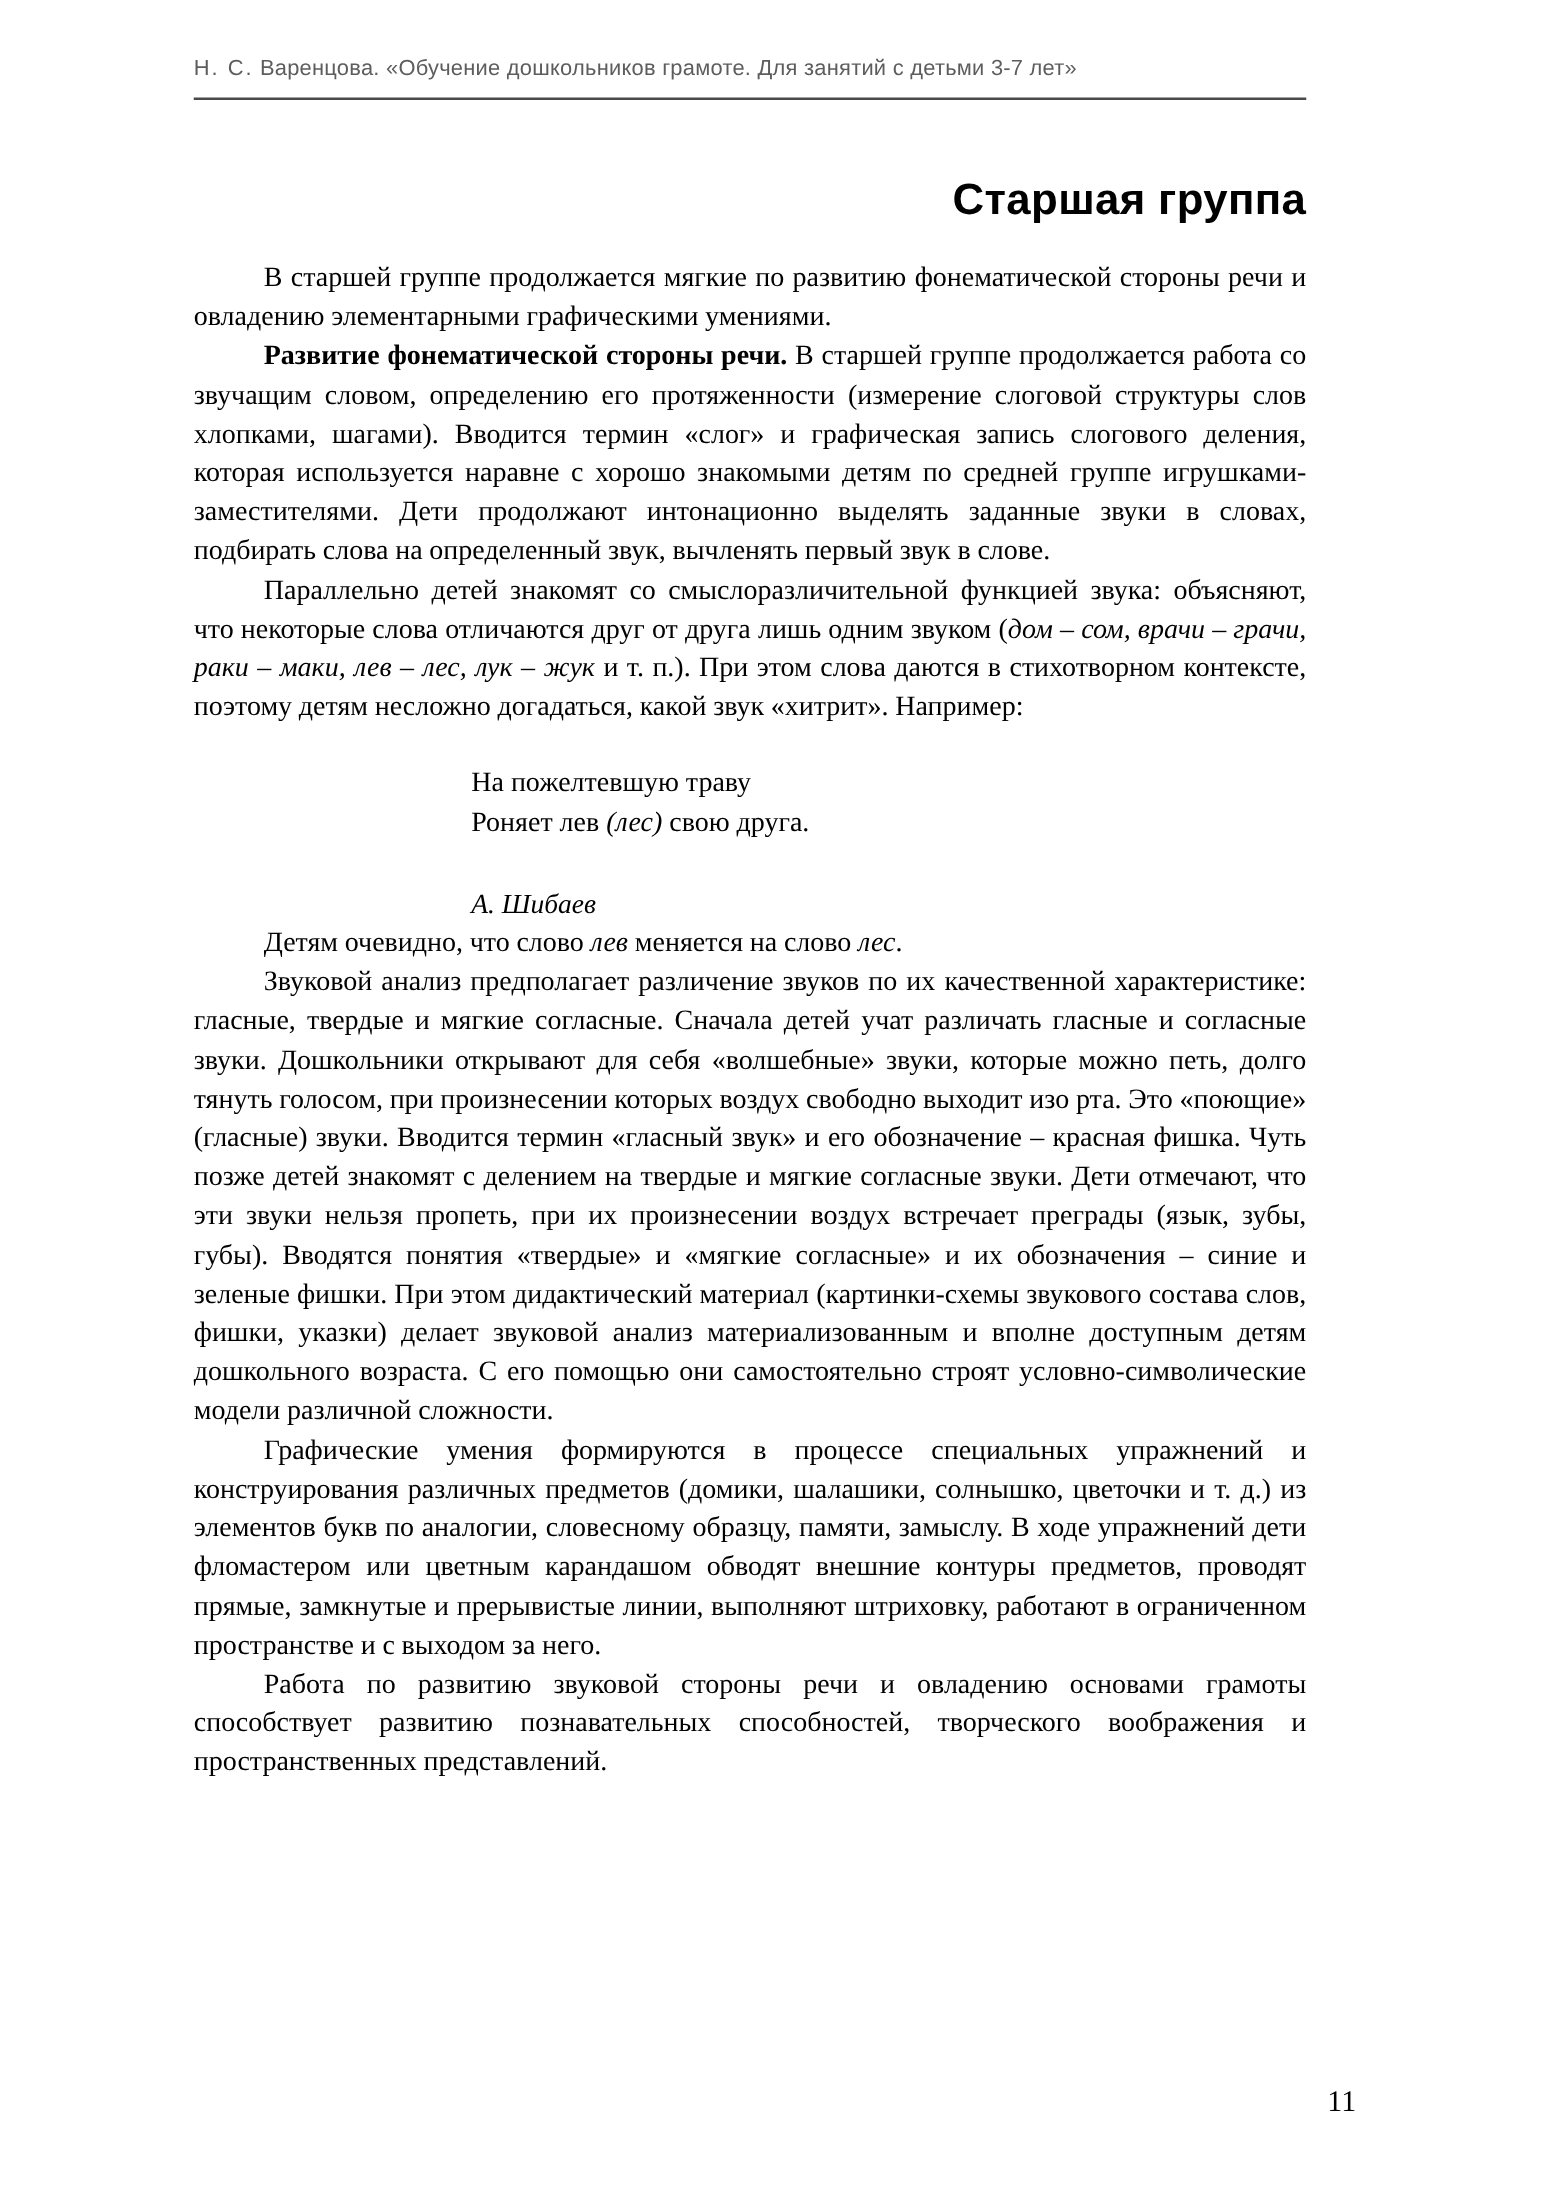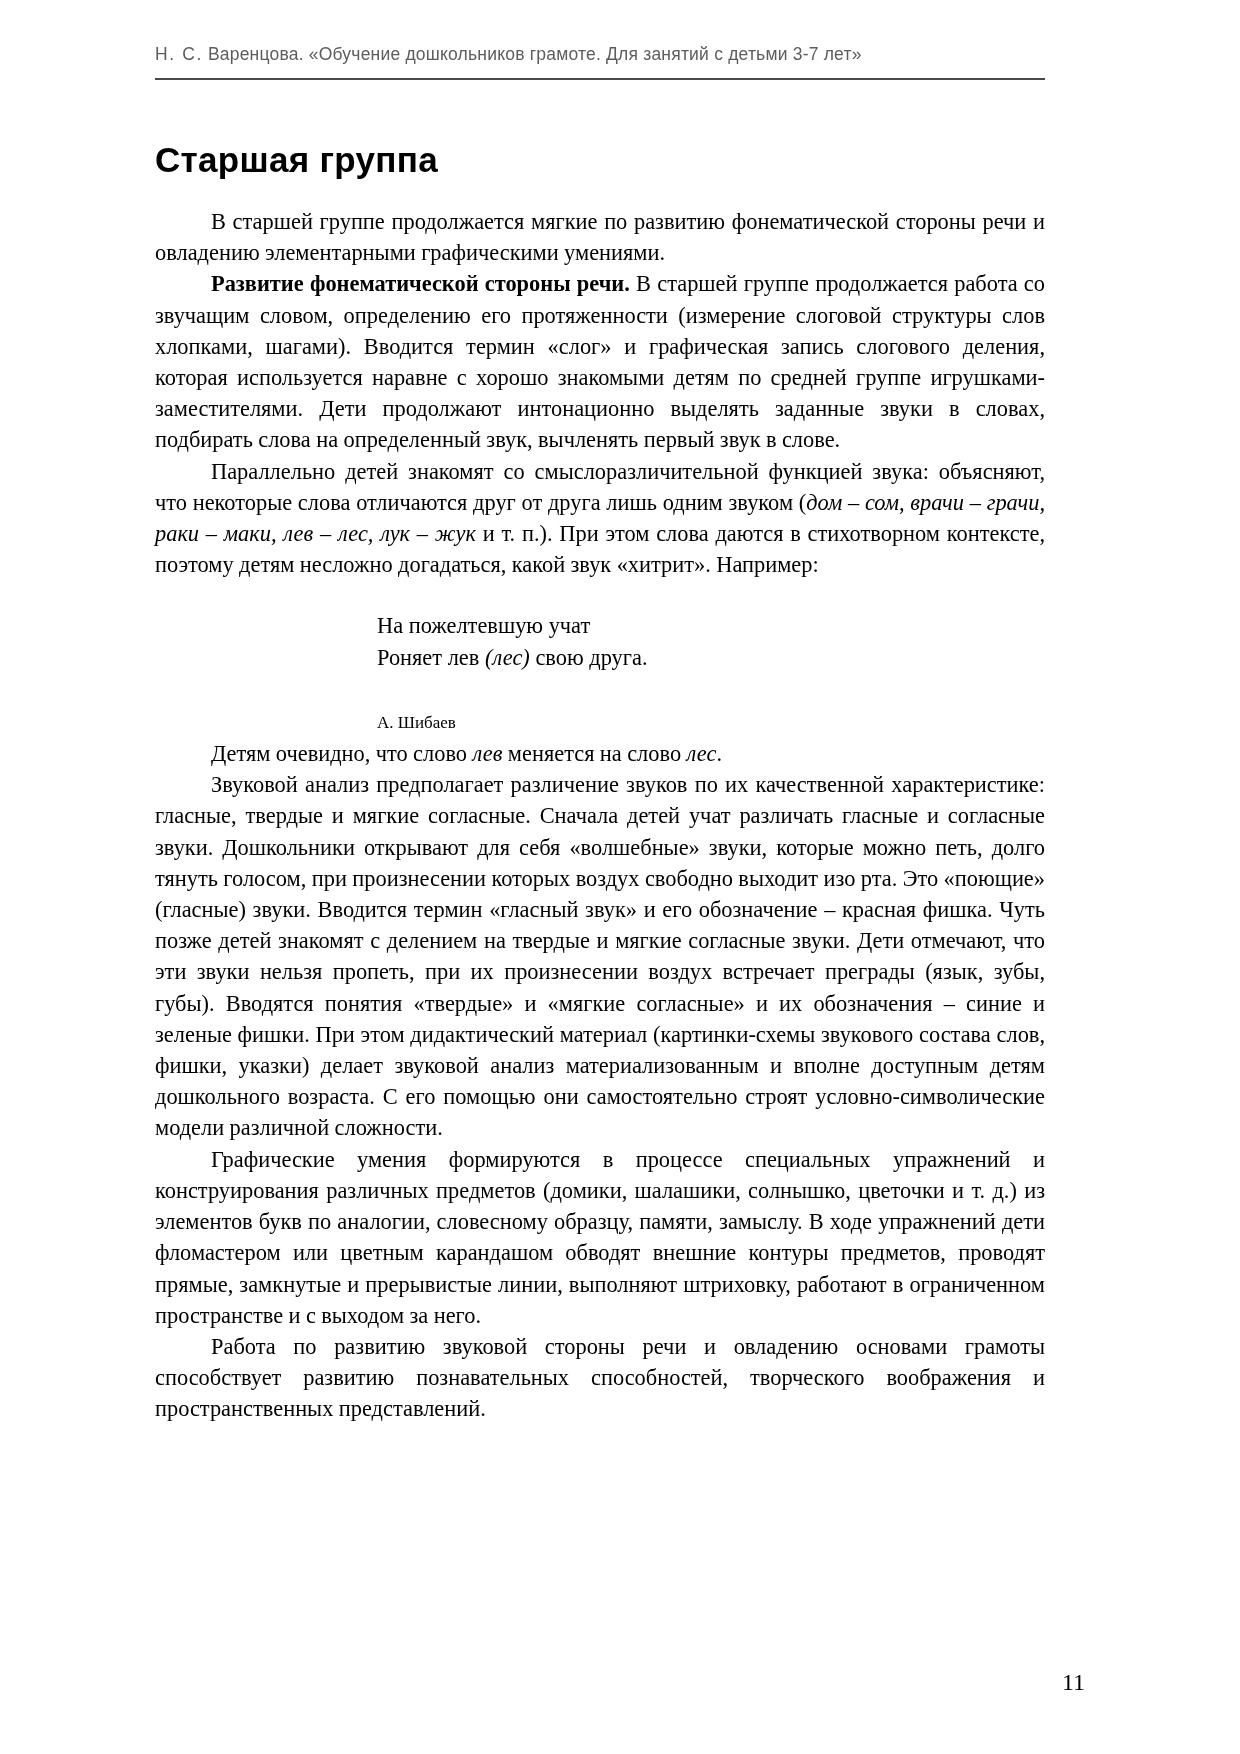--- a/index.html
+++ b/index.html
@@ -45,21 +45,21 @@
   .content {
     position: absolute;
     top: 140px;
     left: 155px;
     width: 890px;
   }
   h1.page-title {
     font-family: "Liberation Sans", "DejaVu Sans", sans-serif;
     font-size: 35px;
     font-weight: bold;
-    text-align: left;
+    text-align: right;
     margin: 0 0 26px 0;
     letter-spacing: 0.3px;
     color: #000;
   }
   p.body-par {
     margin: 0;
     font-size: 22.4px;
     line-height: 31.2px;
     text-align: justify;
     text-indent: 56px;
@@ -74,22 +74,23 @@
     padding-left: 222px;
   }
   .verse-line {
     font-size: 22.4px;
     line-height: 31.2px;
     text-align: left;
   }
   .attribution {
     margin: 34px 0 0 0;
     padding-left: 222px;
-    font-size: 17px;
+    font-size: 22px;
     line-height: 31.2px;
+    font-style: italic;
   }
   .after-verse {
     margin-top: 4px;
   }
   .page-number {
     position: absolute;
     bottom: 58px;
     right: 155px;
     font-size: 24px;
     color: #000;
@@ -110,21 +111,21 @@
 
     <h1 class="page-title">Старшая группа</h1>
 
     <p class="body-par"><span>В старшей группе продолжается мягкие по развитию фонематической стороны речи и овладению элементарными графическими умениями.</span></p>
 
     <p class="body-par"><b>Развитие фонематической стороны речи.</b><span> В старшей группе продолжается работа со звучащим словом, определению его протяженности (измерение слоговой структуры слов хлопками, шагами). Вводится термин «слог» и графическая запись слогового деления, которая используется наравне с хорошо знакомыми детям по средней группе игрушками-заместителями. Дети продолжают интонационно выделять заданные звуки в словах, подбирать слова на определенный звук, вычленять первый звук в слове.</span></p>
 
     <p class="body-par"><span>Параллельно детей знакомят со смыслоразличительной функцией звука: объясняют, что некоторые слова отличаются друг от друга лишь одним звуком (</span><i>дом – сом, врачи – грачи, раки – маки, лев – лес, лук – жук</i><span> и т. п.). При этом слова даются в стихотворном контексте, поэтому детям несложно догадаться, какой звук «хитрит». Например:</span></p>
 
     <div class="verse">
-      <div class="verse-line">На пожелтевшую учат</div>
+      <div class="verse-line">На пожелтевшую траву</div>
       <div class="verse-line"><span>Роняет лев </span><i>(лес)</i><span> свою друга.</span></div>
     </div>
 
     <div class="attribution">А. Шибаев</div>
 
     <p class="body-par after-verse"><span>Детям очевидно, что слово </span><i>лев</i><span> меняется на слово </span><i>лес</i><span>.</span></p>
 
     <p class="body-par"><span>Звуковой анализ предполагает различение звуков по их качественной характеристике: гласные, твердые и мягкие согласные. Сначала детей учат различать гласные и согласные звуки. Дошкольники открывают для себя «волшебные» звуки, которые можно петь, долго тянуть голосом, при произнесении которых воздух свободно выходит изо рта. Это «поющие» (гласные) звуки. Вводится термин «гласный звук» и его обозначение – красная фишка. Чуть позже детей знакомят с делением на твердые и мягкие согласные звуки. Дети отмечают, что эти звуки нельзя пропеть, при их произнесении воздух встречает преграды (язык, зубы, губы). Вводятся понятия «твердые» и «мягкие согласные» и их обозначения – синие и зеленые фишки. При этом дидактический материал (картинки-схемы звукового состава слов, фишки, указки) делает звуковой анализ материализованным и вполне доступным детям дошкольного возраста. С его помощью они самостоятельно строят условно-символические модели различной сложности.</span></p>
 
 

